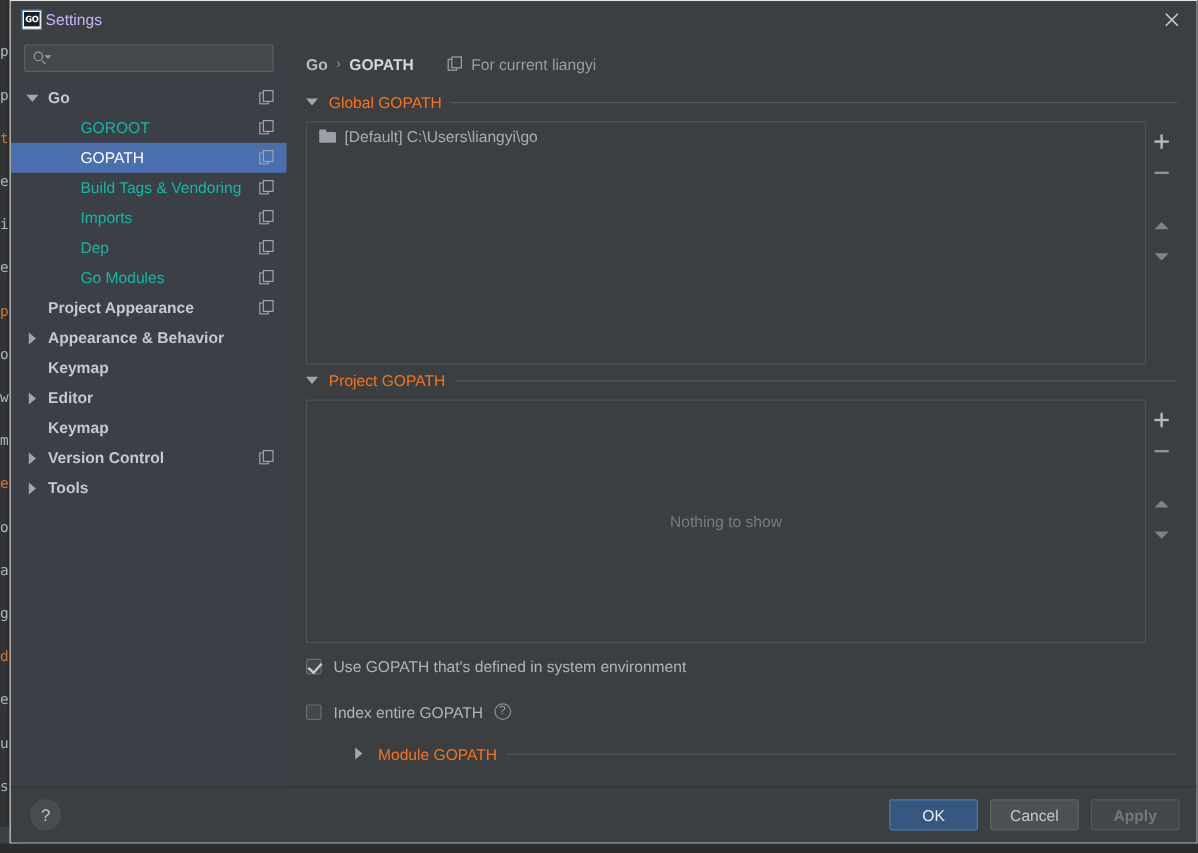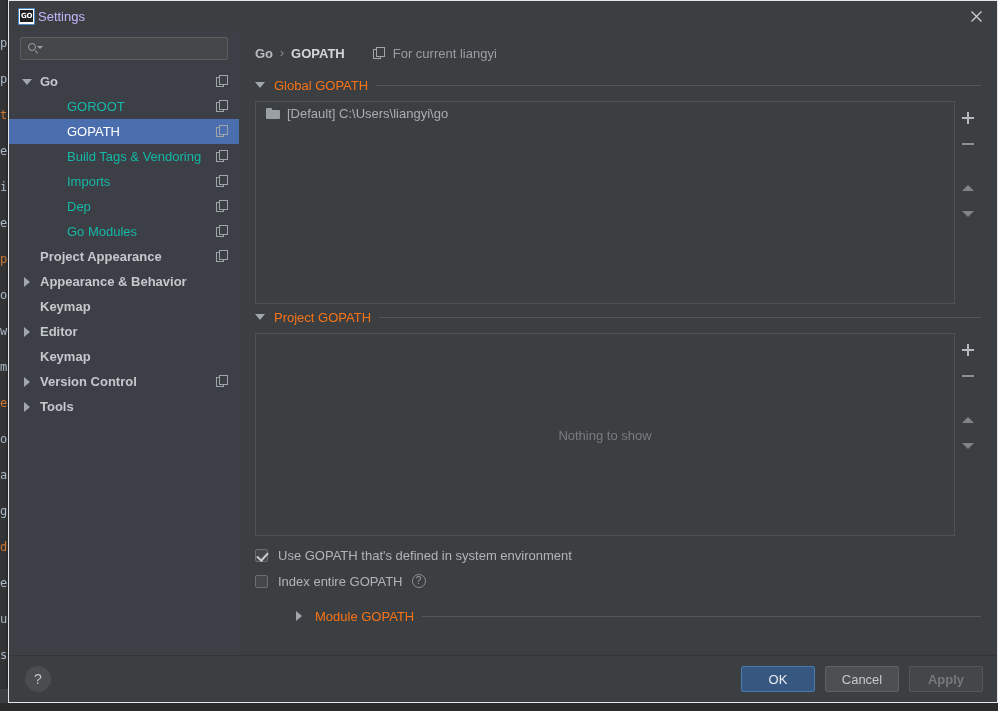--- a/index.html
+++ b/index.html
@@ -530,21 +530,21 @@
             <div class="tool-btn">
                 <span class="ic-down"></span>
               </div>
           </div>
         </div>
 
         <div class="cbrow">
           <span class="cbox checked"></span>
           <span class="cb-label">Use GOPATH that's defined in system environment</span>
         </div>
-        <div class="cbrow" style="margin-top:4px;">
+        <div class="cbrow" style="margin-top:16px;">
           <span class="cbox"></span>
           <span class="cb-label">Index entire GOPATH</span>
           <span class="help-ic">?</span>
         </div>
 
         <div class="sect" style="margin-top:14px;padding-left:41px;">
           <span class="tw2">
               <span class="tri-right"></span>
             </span>
           <span class="s-lab">Module GOPATH</span>

